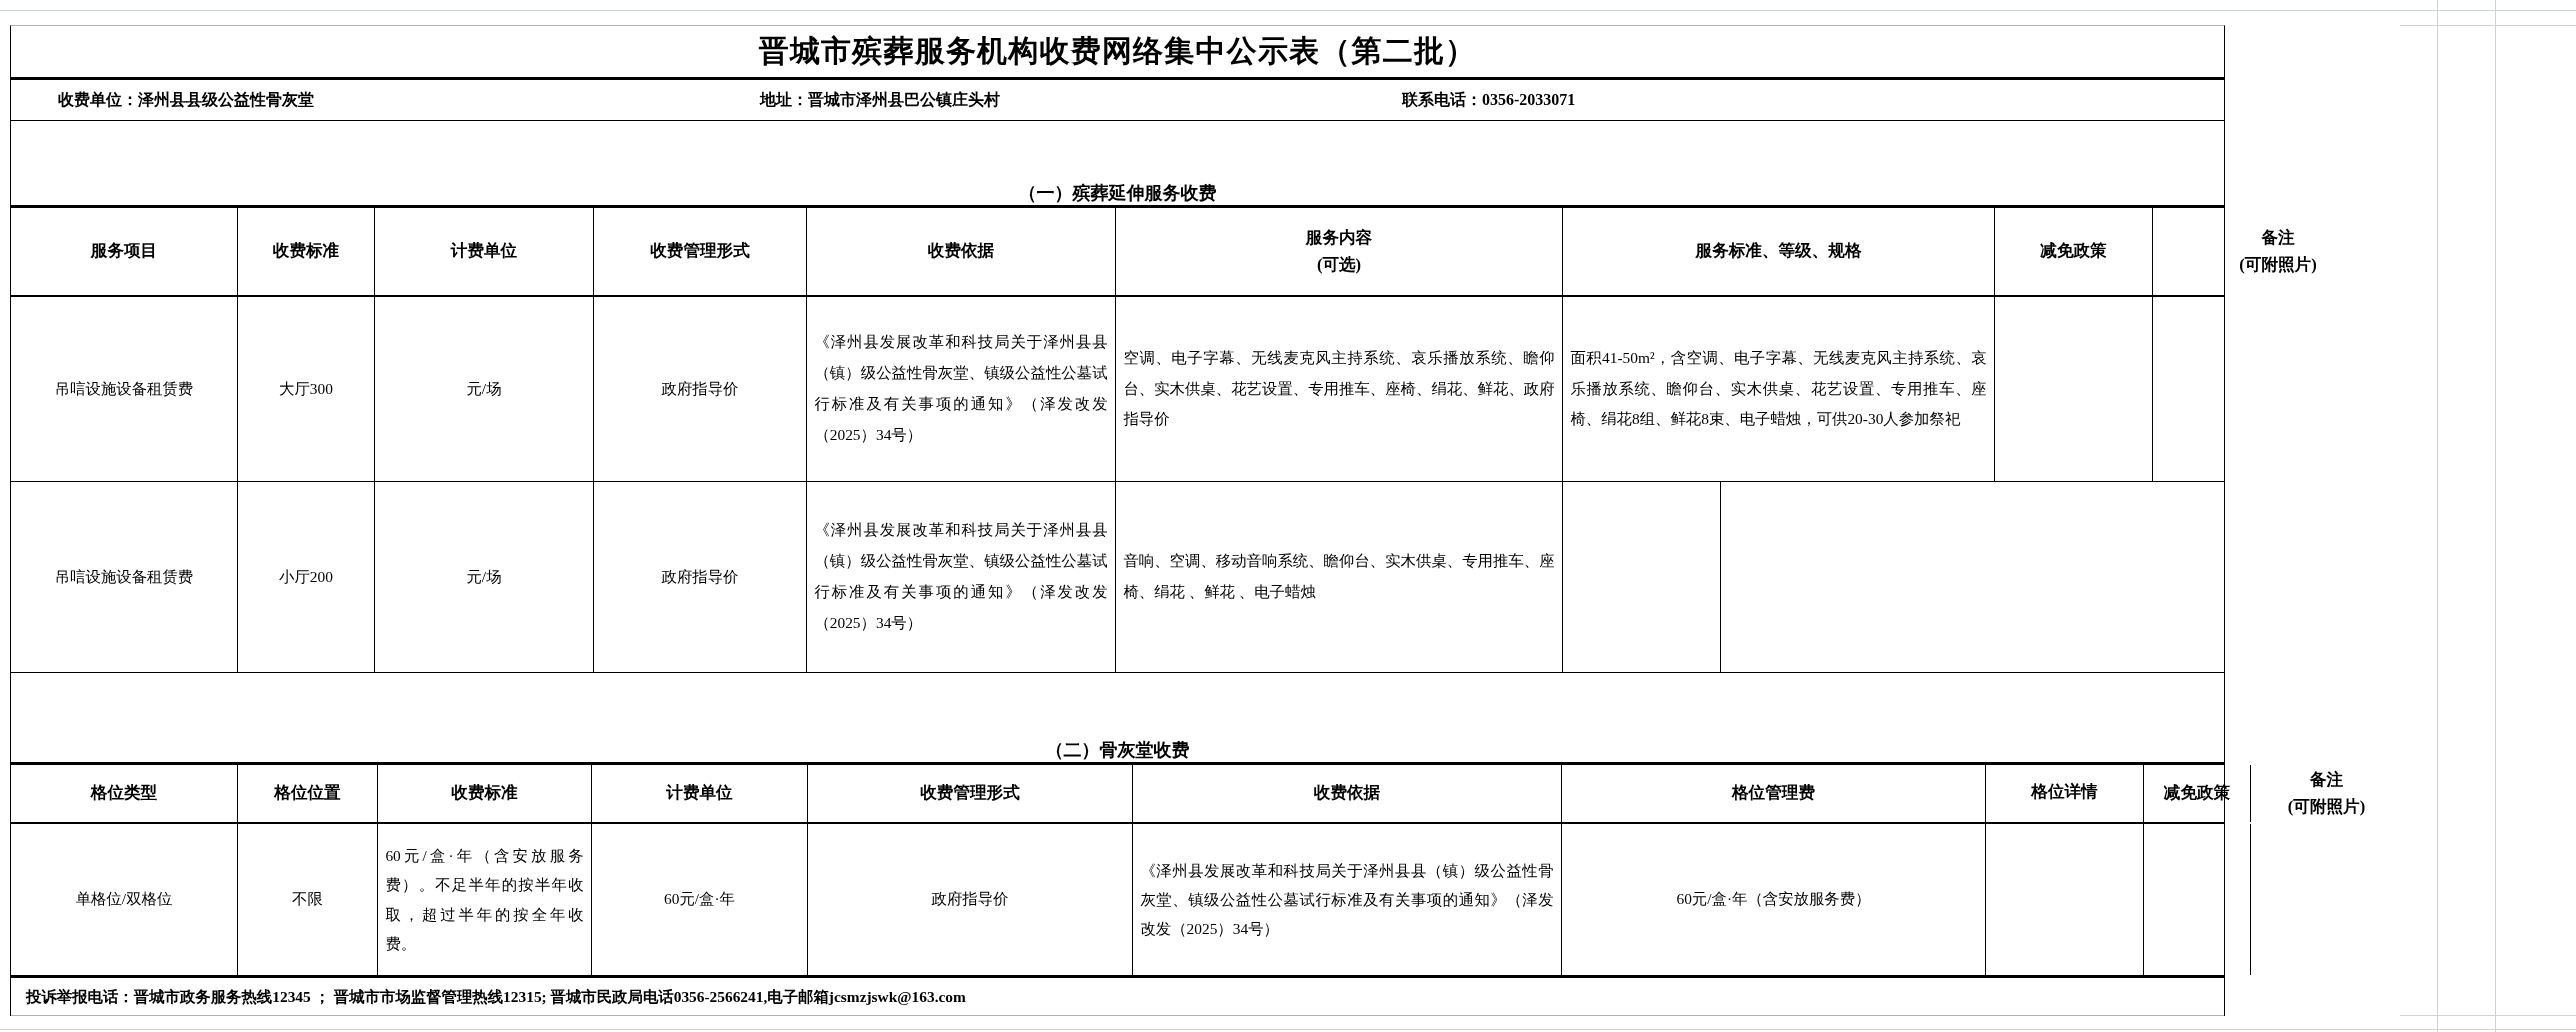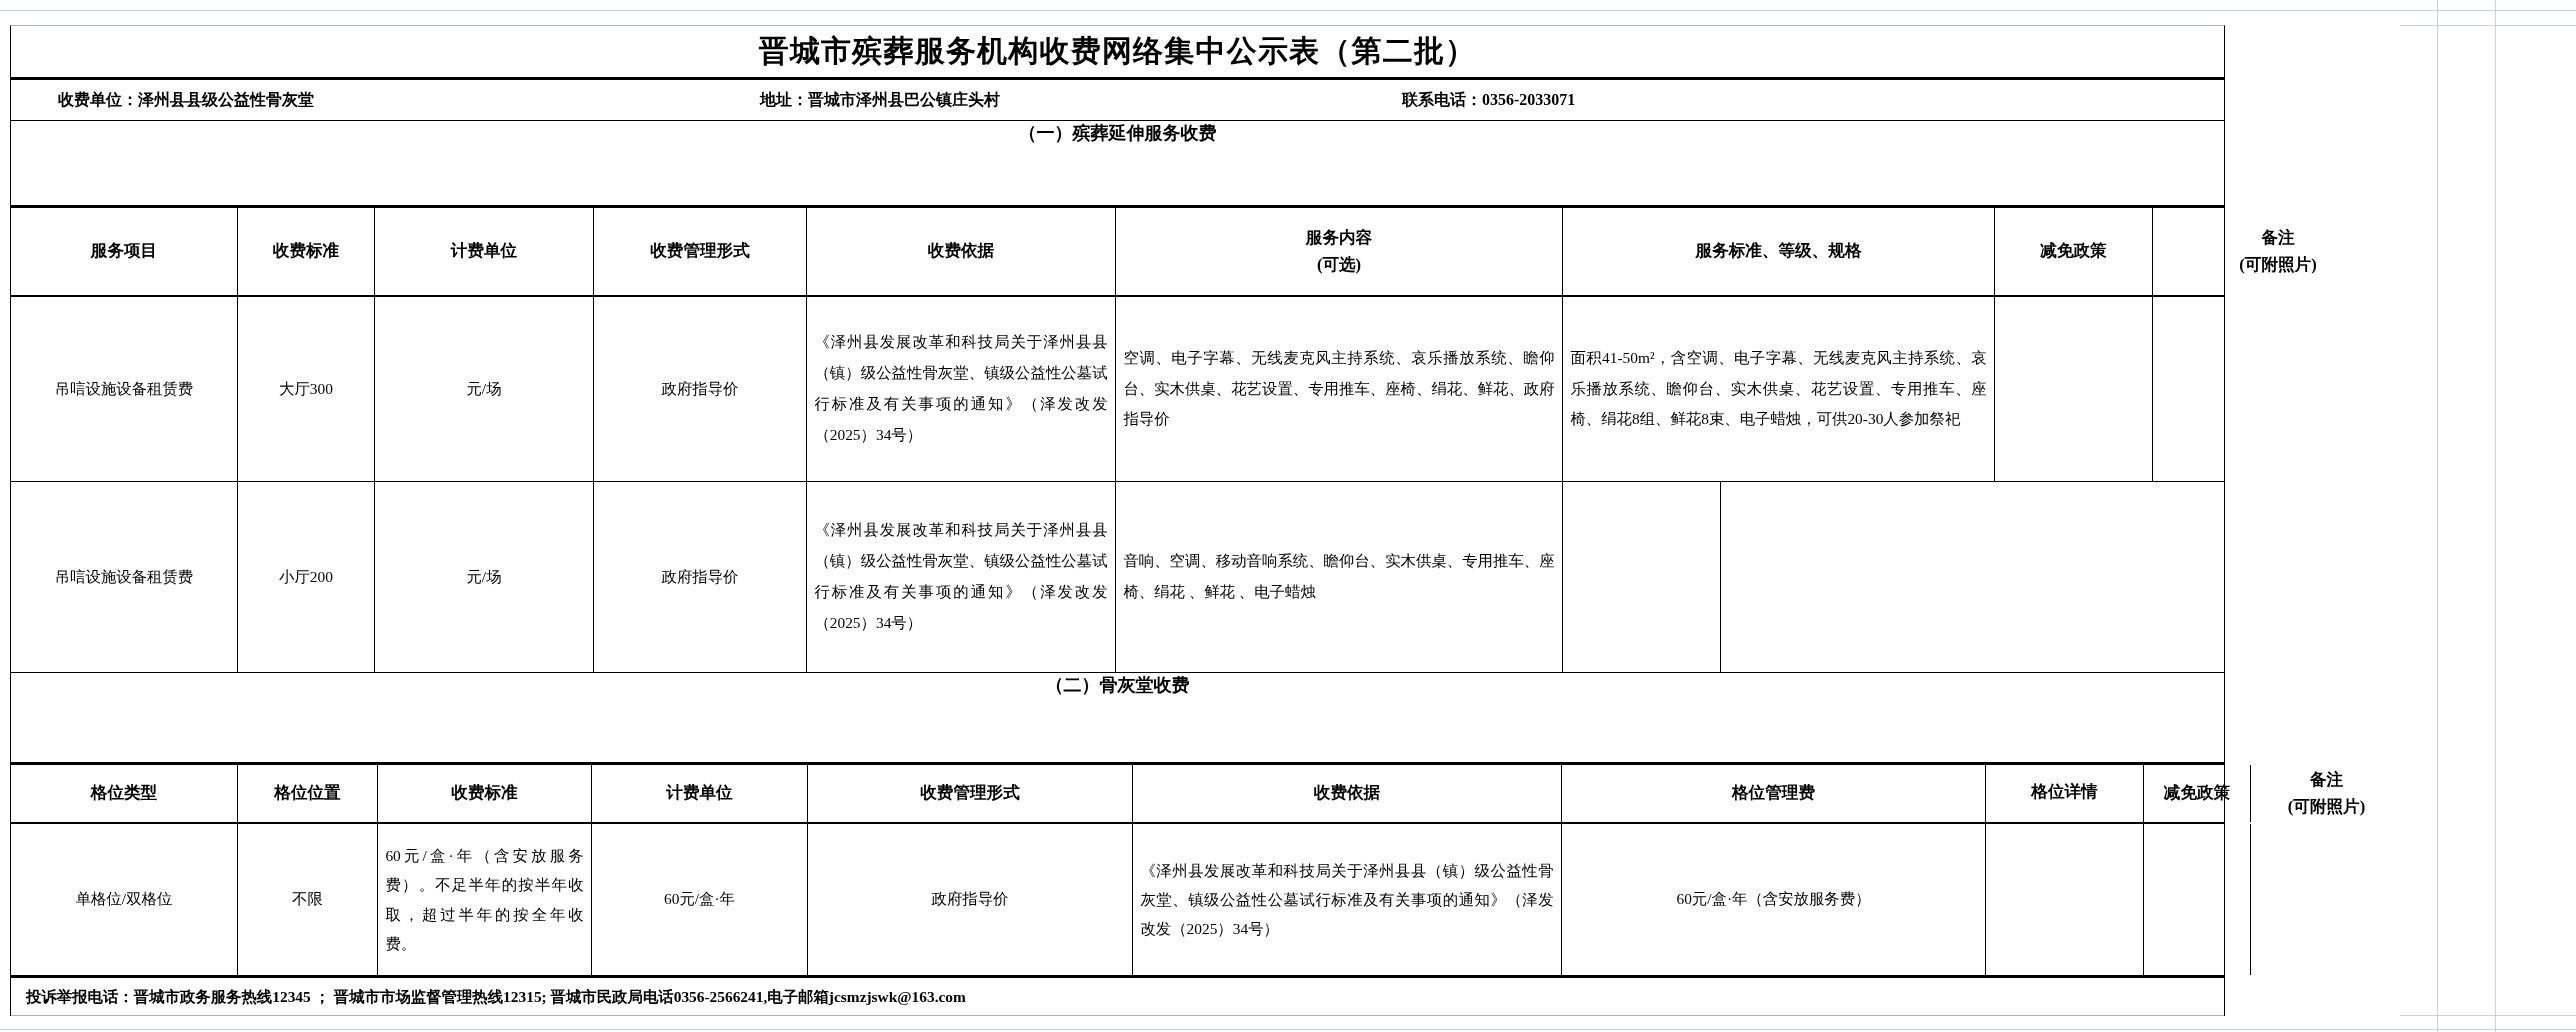--- a/index.html
+++ b/index.html
@@ -19,21 +19,21 @@
 
   .title-row { height: 54px; border-bottom: 3.1px solid #000; display: flex; align-items: center; justify-content: center; }
   .title-row span { font-size: 30px; font-weight: bold; letter-spacing: 1.2px; }
 
   .info-row { height: 41px; border-bottom: 1.2px solid #000; }
   .info-row span { position: absolute; top: 0; line-height: 39px; font-size: 16px; font-weight: bold; white-space: nowrap; }
   .info-unit { left: 15px; margin-left: 32px; }
   .info-address { left: 718px; margin-left: 31px; }
   .info-phone { left: 1391px; }
 
-  .section-row { display: flex; align-items: flex-start; justify-content: center; }
+  .section-row { display: flex; align-items: flex-end; justify-content: center; }
   .section-row span { font-size: 18px; font-weight: bold; }
   .sec1 { height: 87px; border-bottom: 3.1px solid #000; }
   .sec2 { height: 92px; border-bottom: 3.1px solid #000; }
 
   .header1 { height: 89px; border-bottom: 2.5px solid #000; }
   .r1 { height: 185px; border-bottom: 1.2px solid #000; }
   .r2 { height: 191px; border-bottom: 1.2px solid #000; }
   .header2 { height: 59px; border-bottom: 2.5px solid #000; }
   .r3 { height: 154px; border-bottom: 3.1px solid #000; }
 

